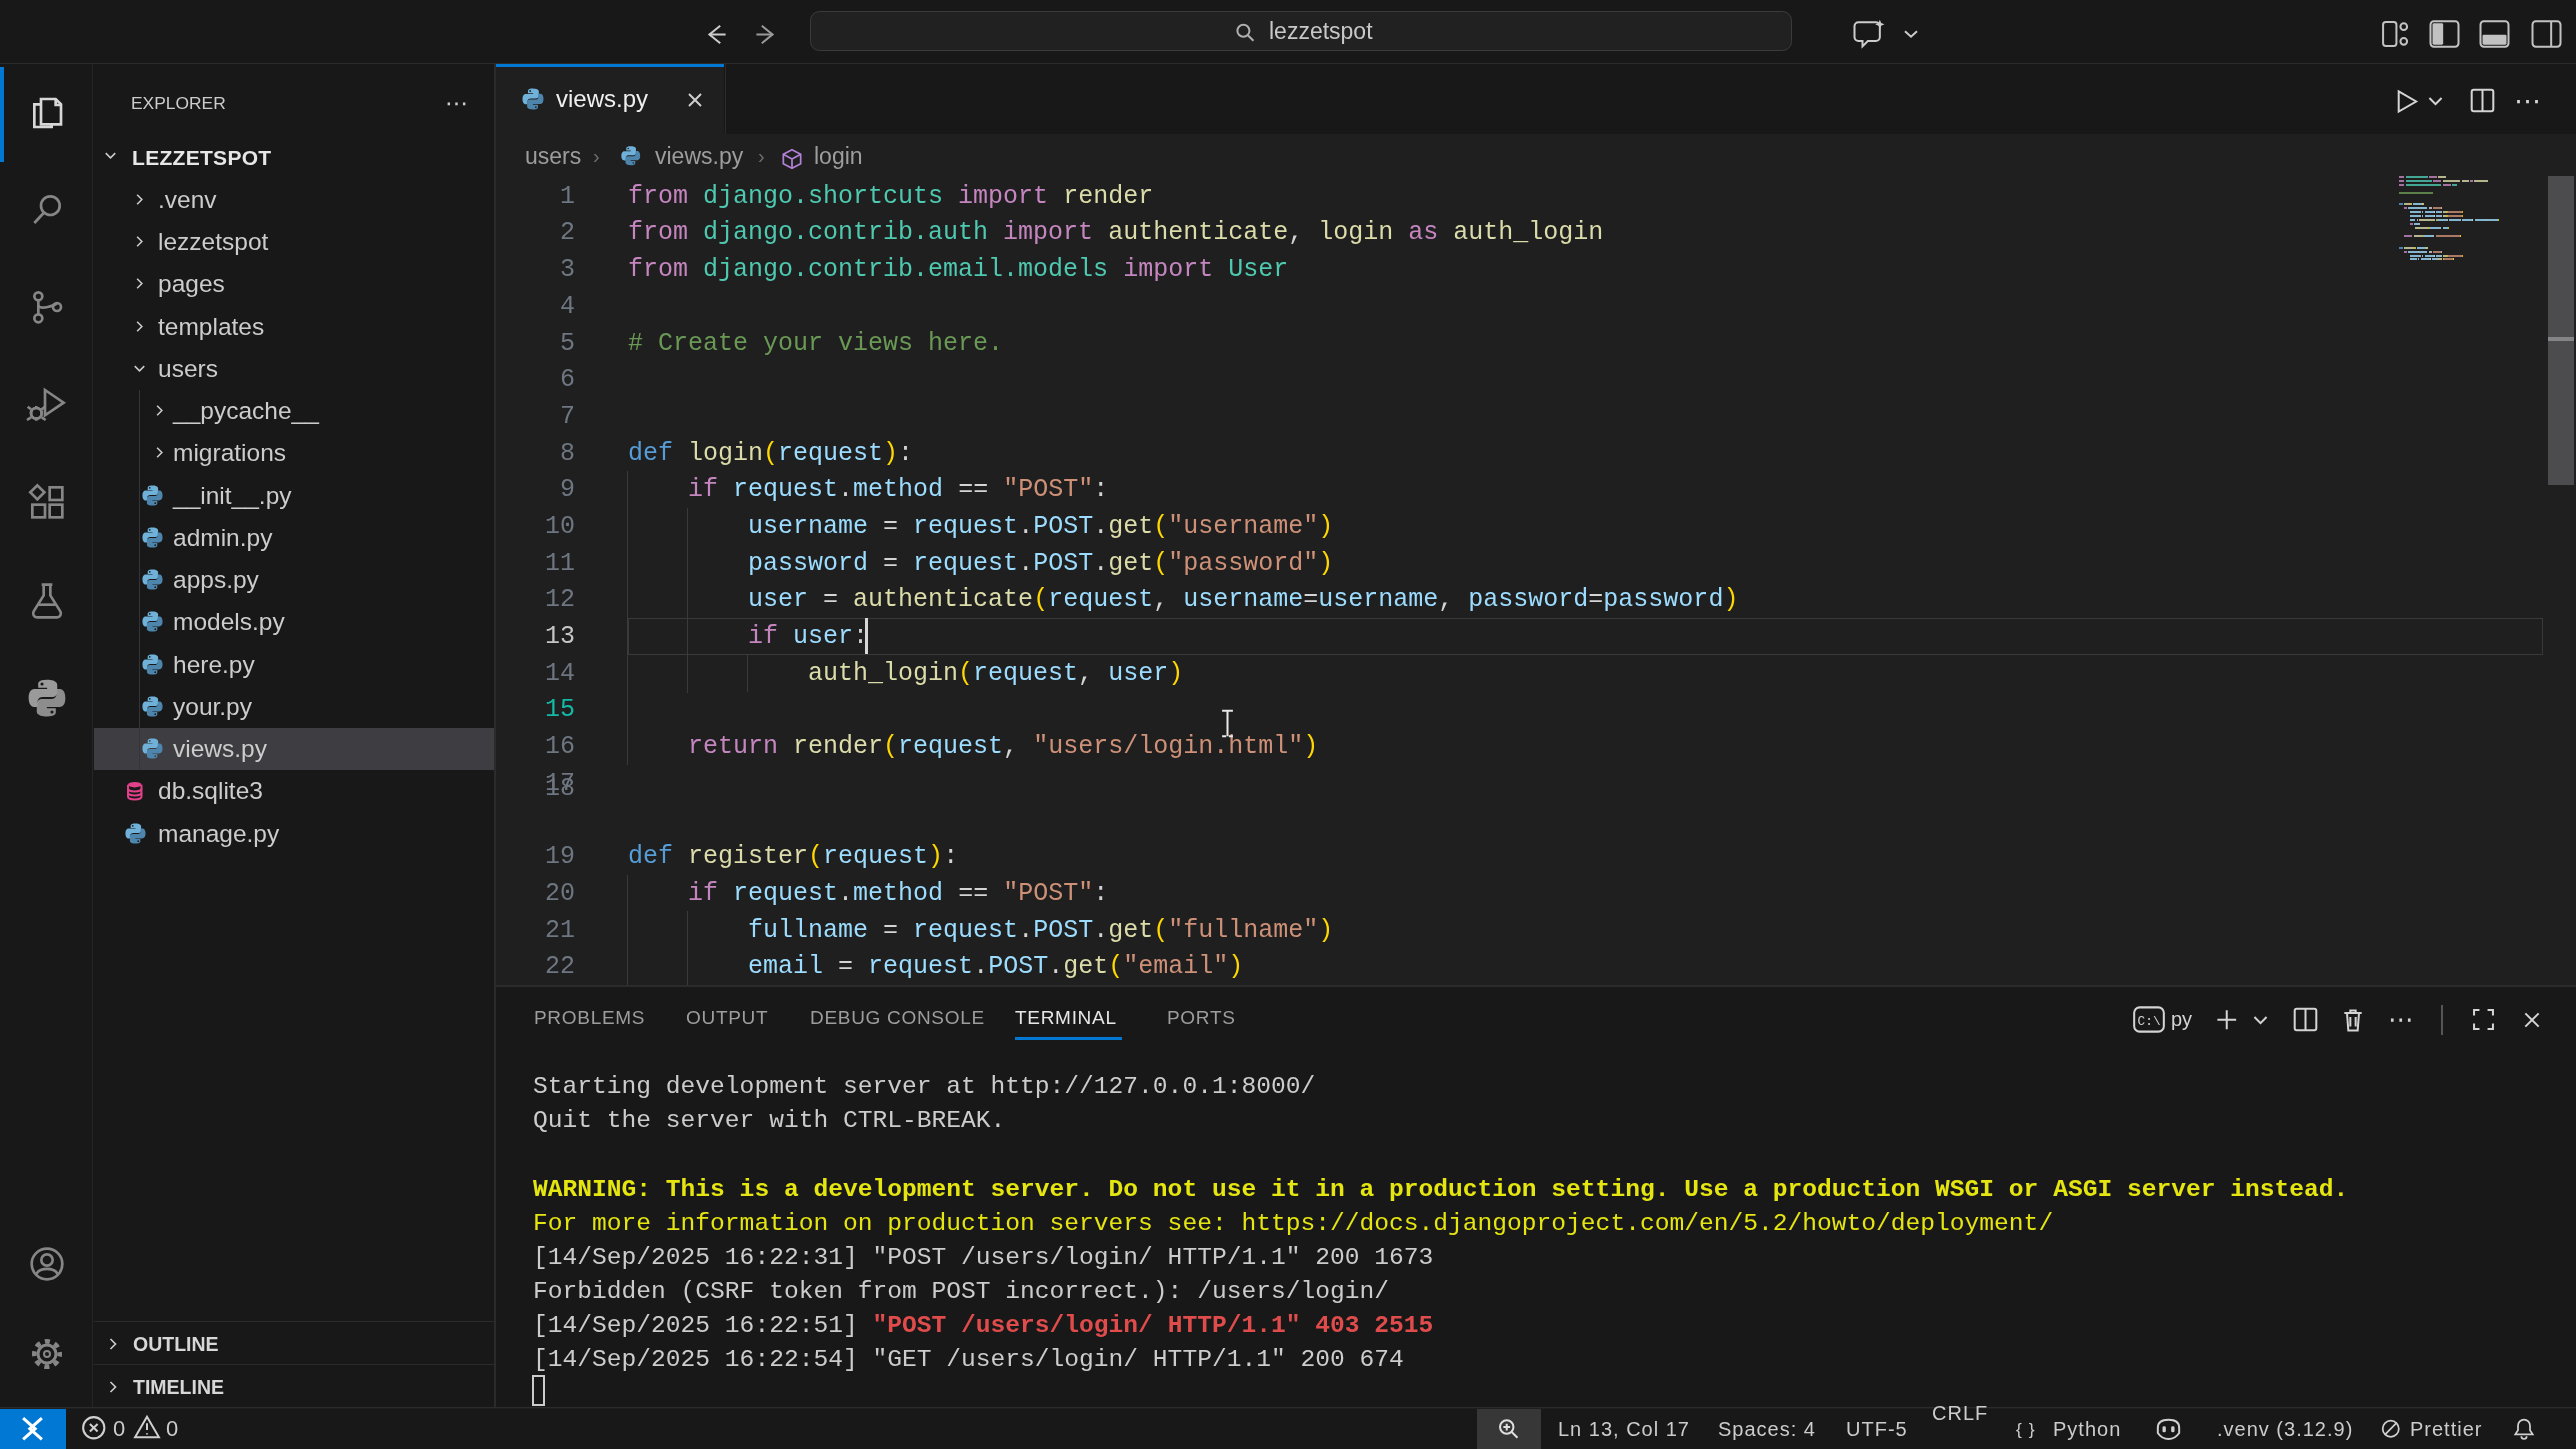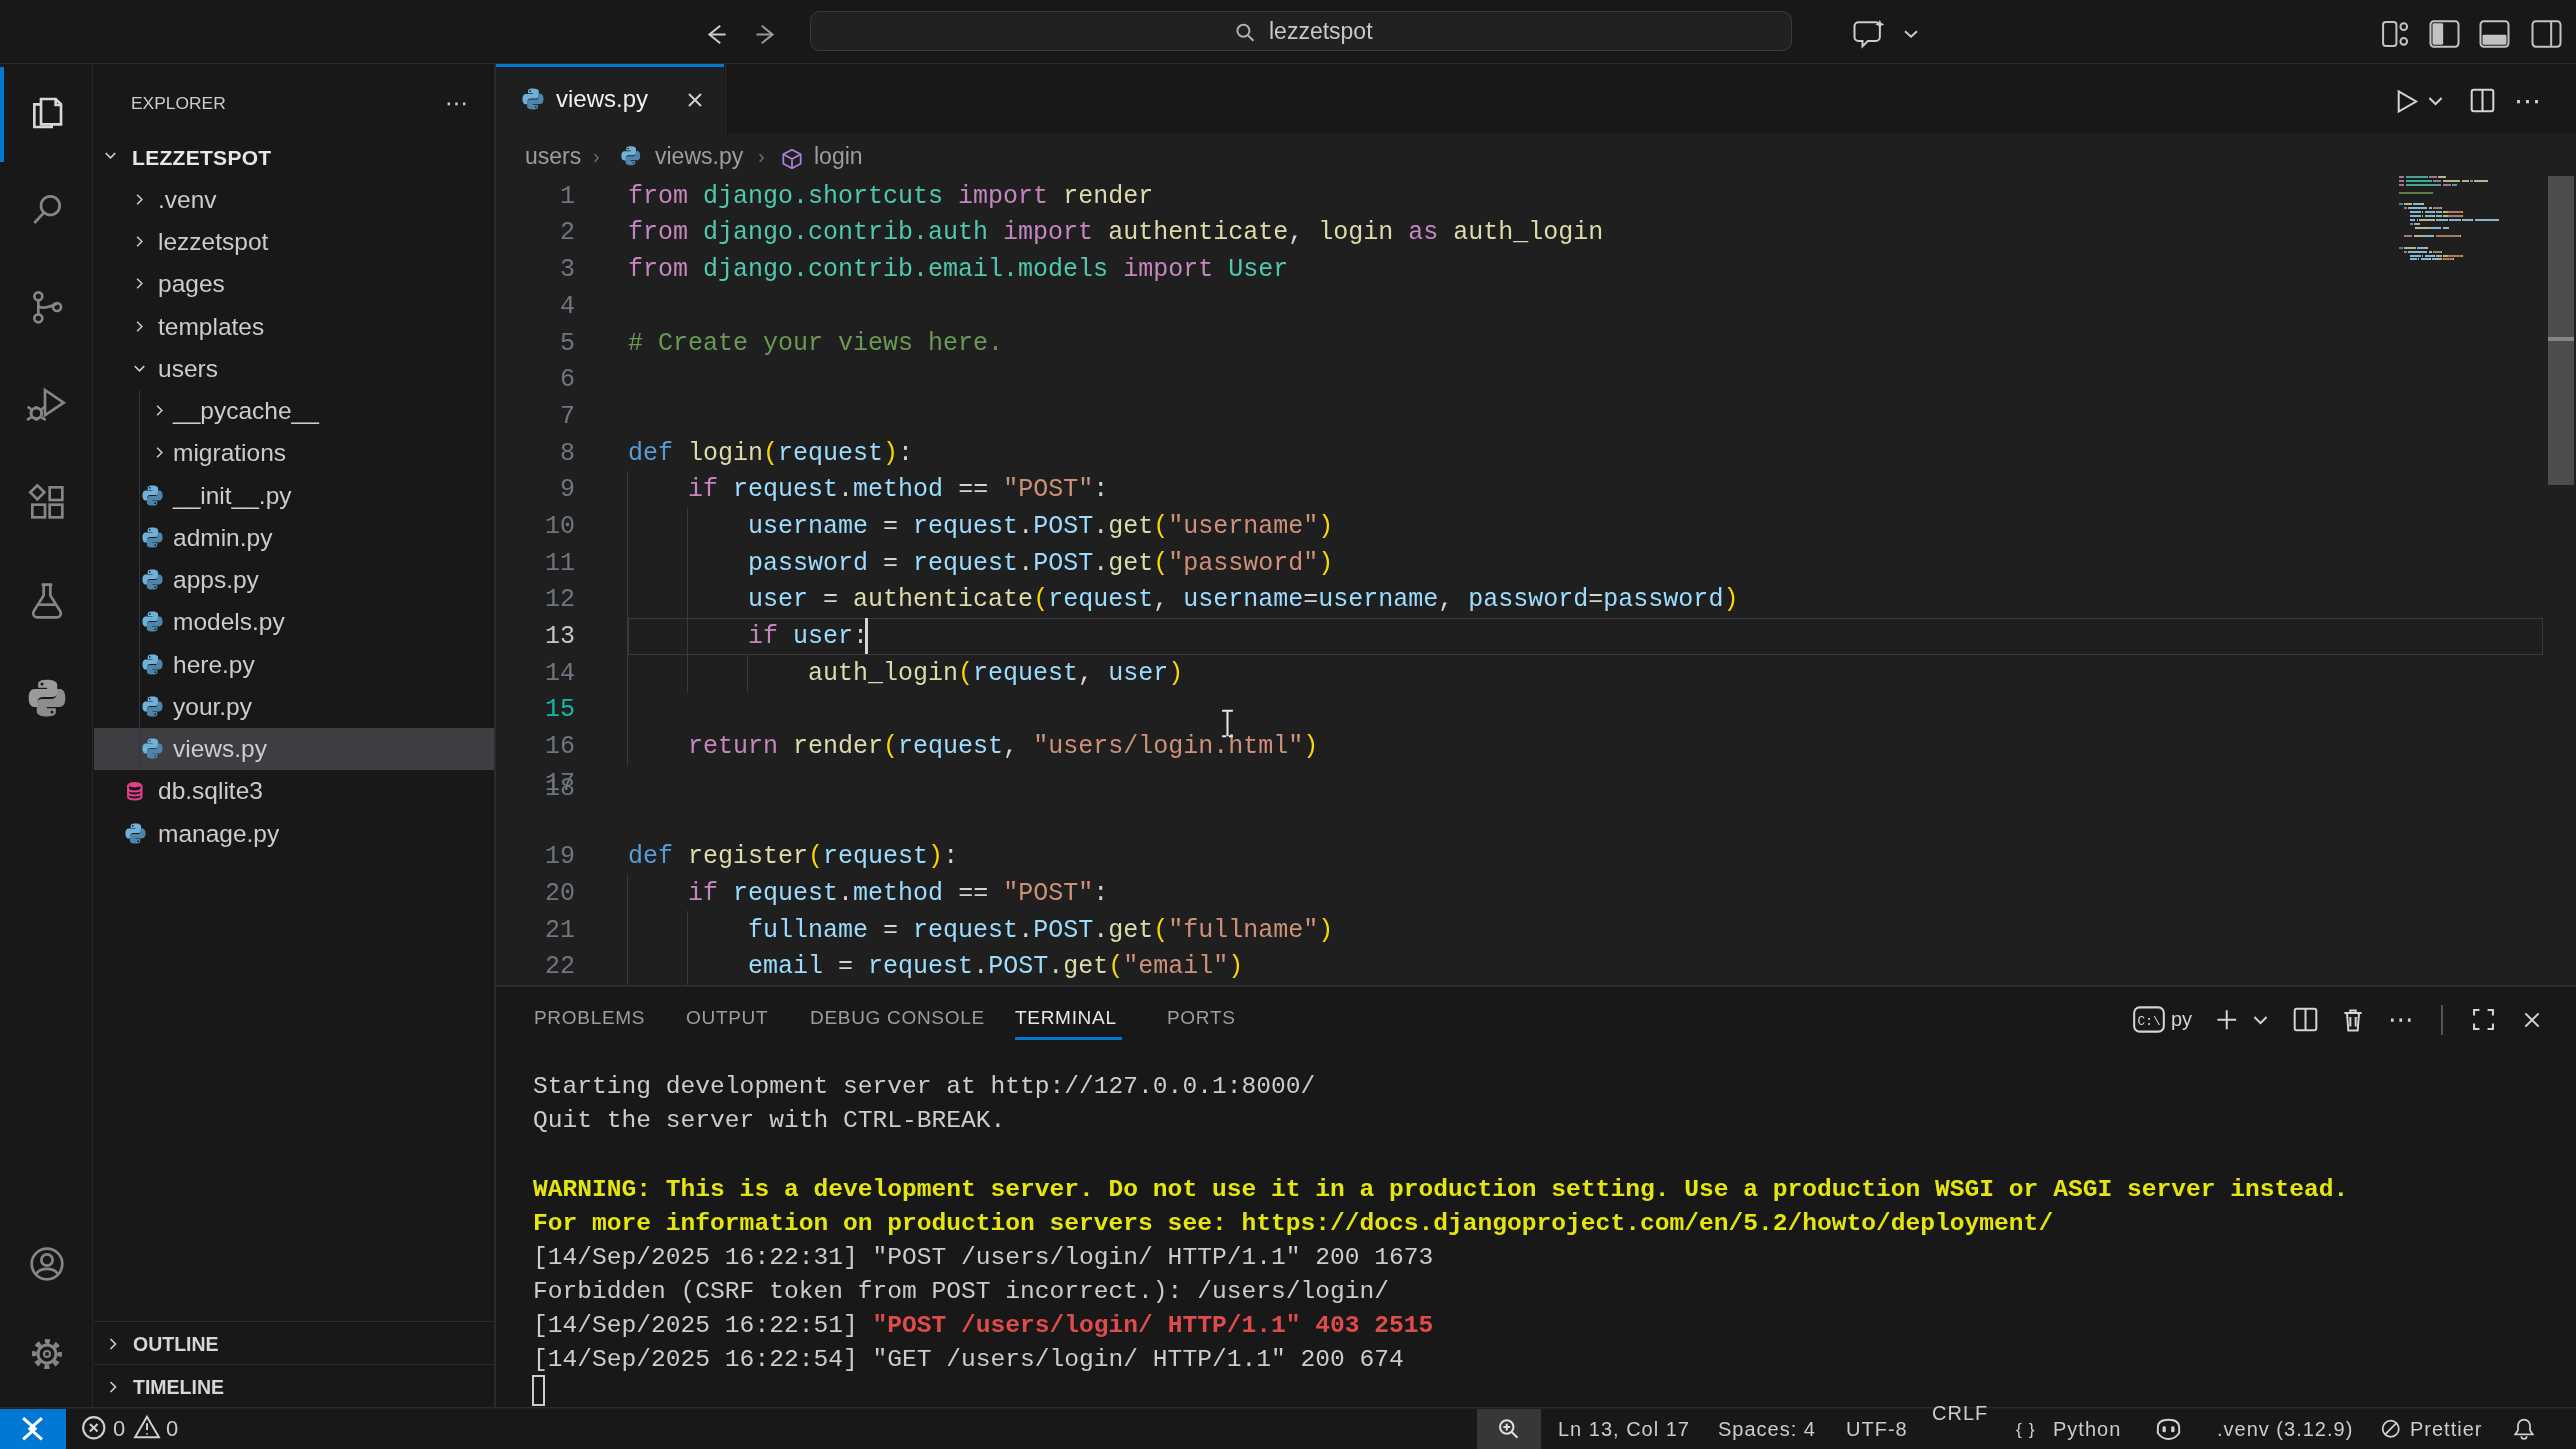--- a/index.html
+++ b/index.html
@@ -494,21 +494,21 @@
 <div class="abs" style="left:2441px;top:1005px;width:2px;height:29.5px;background:#555"></div>
 <svg class="abs" style="left:2470px;top:1006px" width="27" height="27" viewBox="0 0 40 40" fill="none" stroke="#d4d4d4" stroke-width="3">
     <path d="M6 14 v-8 h8 M26 6 h8 v8 M34 26 v8 h-8 M14 34 h-8 v-8"></path>
   </svg>
 <svg class="abs" style="left:2520px;top:1008px" width="24" height="24" viewBox="0 0 36 36" stroke="#d4d4d4" stroke-width="3">
     <path d="M8 8 L28 28 M28 8 L8 28"></path>
   </svg>
 <div class="tl" style="top:1070px"><span style="color:#cccccc;">Starting development server at http://127.0.0.1:8000/</span></div>
 <div class="tl" style="top:1104px"><span style="color:#cccccc;">Quit the server with CTRL-BREAK.</span></div>
 <div class="tl" style="top:1173px"><span style="color:#e5e510;font-weight:bold">WARNING: This is a development server. Do not use it in a production setting. Use a production WSGI or ASGI server instead.</span></div>
-<div class="tl" style="top:1207px"><span style="color:#e5e510;font-weight:bold">For more information on production servers see: https://docs.djangoproject.com/en/5.2/howto/deployment/</span></div>
+<div class="tl" style="top:1207px"><span style="color:#e5e510;font-weight:normal">For more information on production servers see: https://docs.djangoproject.com/en/5.2/howto/deployment/</span></div>
 <div class="tl" style="top:1241px"><span style="color:#cccccc;">[14/Sep/2025 16:22:31] "POST /users/login/ HTTP/1.1" 200 1673</span></div>
 <div class="tl" style="top:1275px"><span style="color:#cccccc;">Forbidden (CSRF token from POST incorrect.): /users/login/</span></div>
 <div class="tl" style="top:1309px"><span style="color:#cccccc;">[14/Sep/2025 16:22:51] </span><span style="color:#e04c4c;font-weight:bold">"POST /users/login/ HTTP/1.1" 403 2515</span></div>
 <div class="tl" style="top:1343px"><span style="color:#cccccc;">[14/Sep/2025 16:22:54] "GET /users/login/ HTTP/1.1" 200 674</span></div>
 <div style="position:absolute;left:532px;top:1375px;width:13.4px;height:31px;border:2px solid #cccccc"></div>
 <div class="abs" style="left:0;top:1409px;width:66px;height:40px;background:#0078d4"></div>
 <svg class="abs" style="left:14.8px;top:1414px" width="35" height="29.5" viewBox="0 0 52 44" fill="none" stroke="#ffffff" stroke-width="4.5">
     <path d="M12 6 L30 22 L12 38"></path>
     <path d="M40 6 L22 22 L40 38"></path>
   </svg>
@@ -523,21 +523,21 @@
   </svg>
 <div class="abs sb" style="left:166px;top:1409px;font-size:22px">0</div>
 <div class="abs" style="left:1477px;top:1409px;width:64px;height:40px;background:#373737"></div>
 <svg class="abs" style="left:1496px;top:1417px" width="25.5" height="25.5" viewBox="0 0 38 38" fill="none" stroke="#e0e0e0" stroke-width="3">
     <circle cx="16" cy="15" r="10"></circle>
     <path d="M23 22 L32 31"></path>
     <path d="M16 10 v10 M11 15 h10"></path>
   </svg>
 <div class="abs sb" style="left:1558px;top:1409px">Ln 13, Col 17</div>
 <div class="abs sb" style="left:1718px;top:1409px">Spaces: 4</div>
-<div class="abs sb" style="left:1846px;top:1409px">UTF-8</div>
+<div class="abs sb" style="left:1846px;top:1409px">UTF-5</div>
 <div class="abs sb" style="left:1932px;top:1393px">CRLF</div>
 <div class="abs sb" style="left:2016px;top:1409px;font-size:17.4px">{ }</div>
 <div class="abs sb" style="left:2053px;top:1409px">Python</div>
 <svg class="abs" style="left:2155px;top:1417px" width="27" height="24" viewBox="0 0 40 36" fill="none">
     <path d="M20 4 c10 0 16 4 16 12 v8 c-4 6 -9 9 -16 9 s-12 -3 -16 -9 v-8 c0 -8 6 -12 16 -12z" stroke="#d0d0d0" stroke-width="3"></path>
     <rect x="11" y="14" width="5" height="9" rx="2" fill="#d0d0d0"></rect>
     <rect x="24" y="14" width="5" height="9" rx="2" fill="#d0d0d0"></rect>
   </svg>
 <div class="abs sb" style="left:2217px;top:1409px">.venv (3.12.9)</div>
 <svg class="abs" style="left:2380px;top:1418px" width="21.5" height="21.5" viewBox="0 0 32 32" fill="none" stroke="#d0d0d0" stroke-width="2.6">

